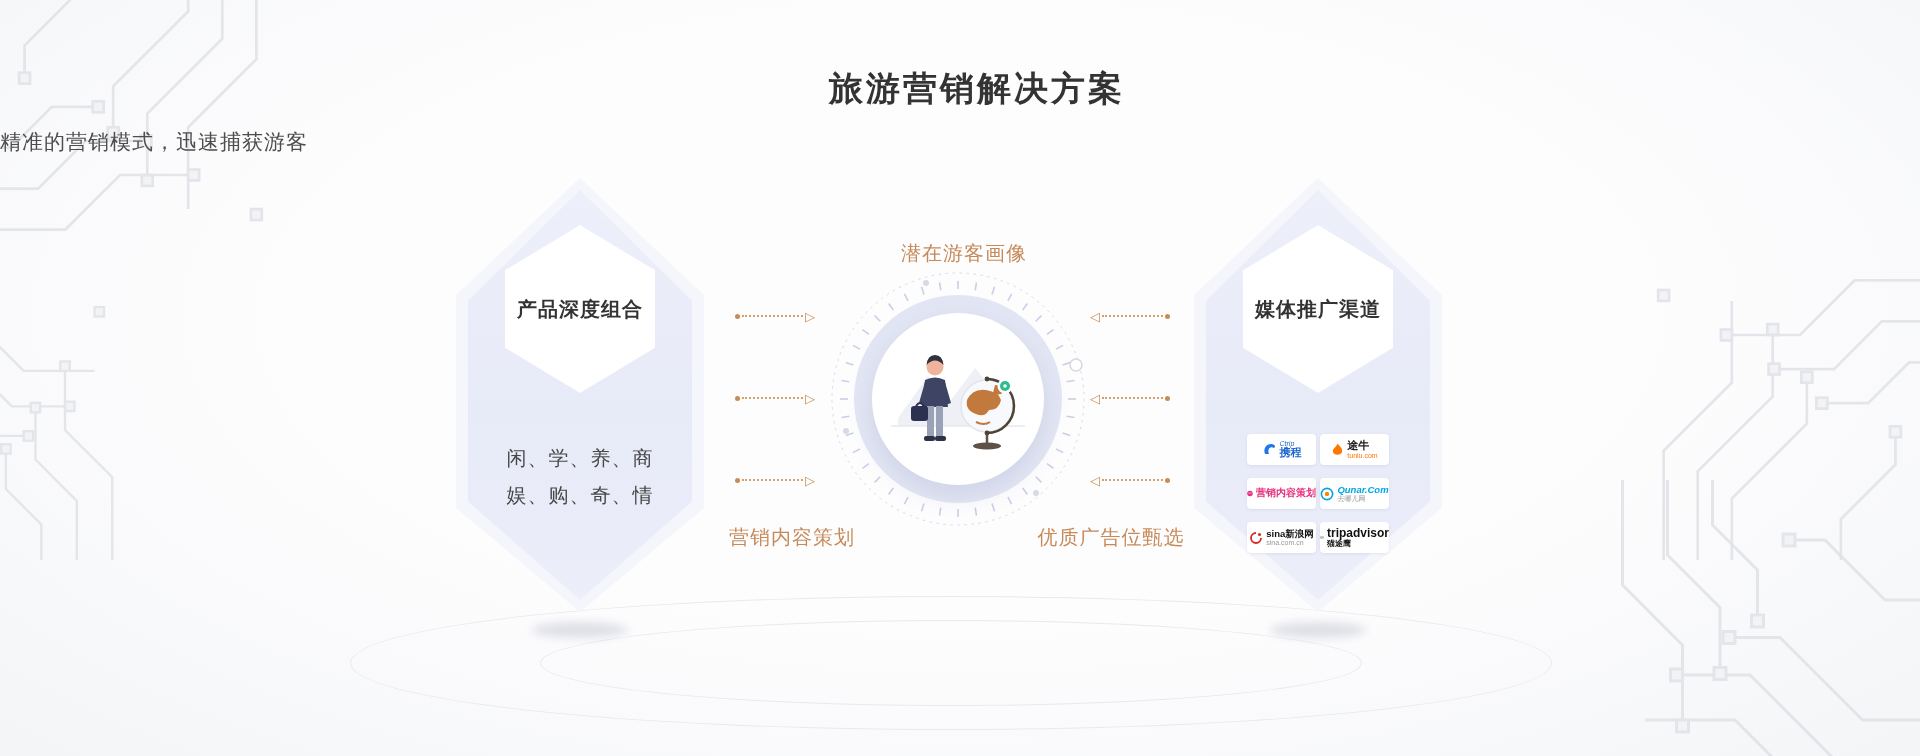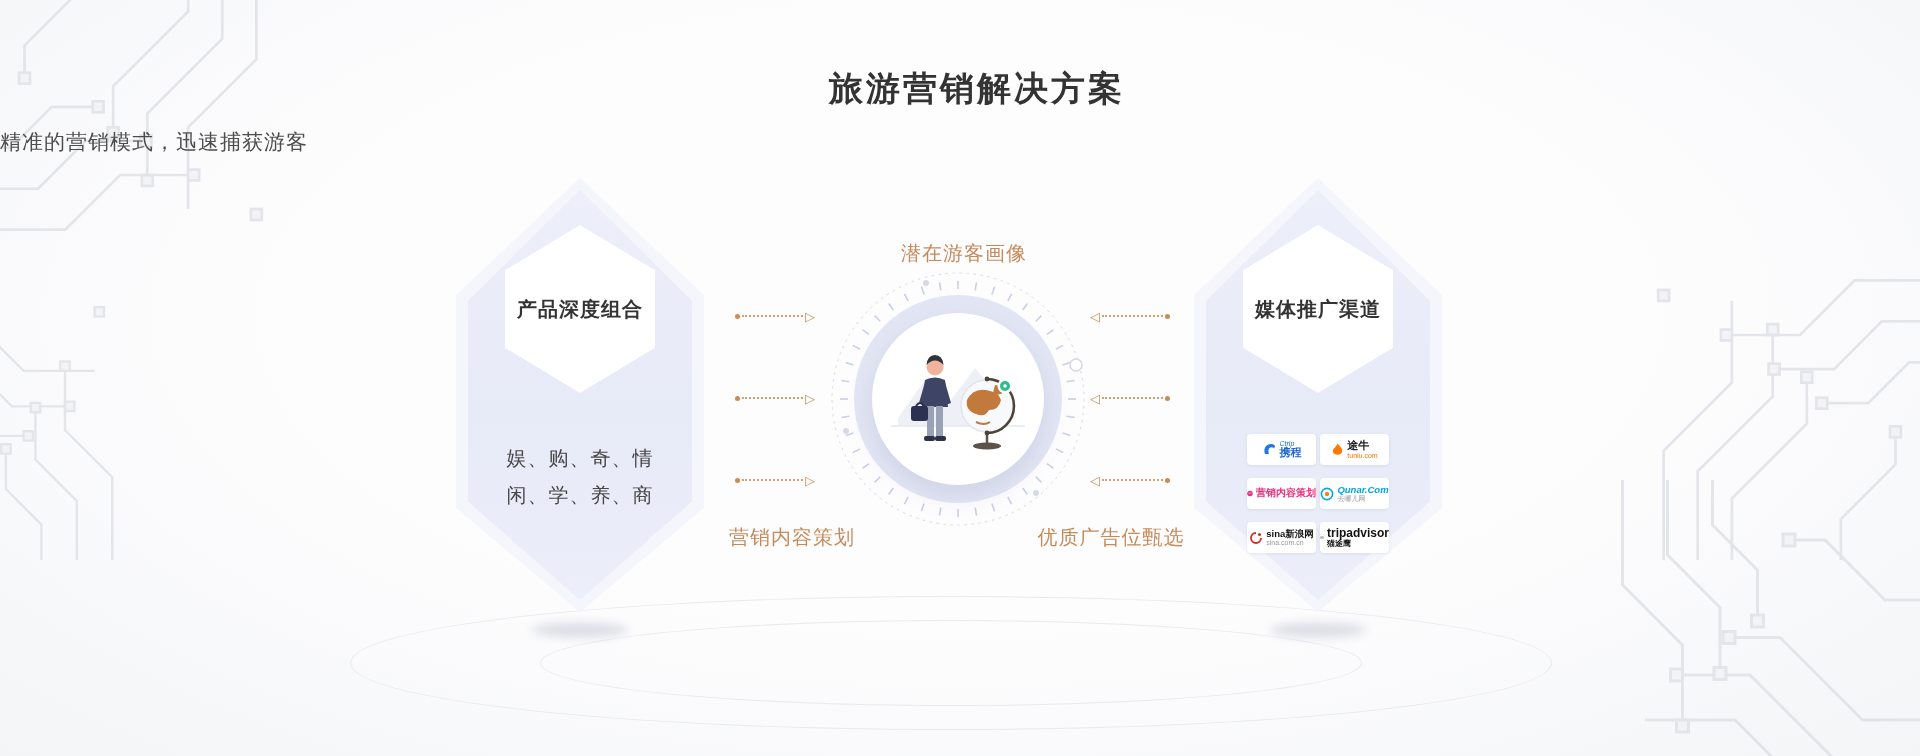--- a/index.html
+++ b/index.html
@@ -138,22 +138,22 @@
   <div class="card-shadow sh-r"></div>
 
   <div class="title">旅游营销解决方案</div>
   <div class="subtitle">精准的营销模式，迅速捕获游客</div>
 
   <div class="hex-card left">
     <div class="hex-halo"></div>
     <div class="hex-bg"></div>
     <div class="hex-title">产品深度组合</div>
     <div class="card-list">
+      <div>闲、学、养、商</div>
       <div>娱、购、奇、情</div>
-      <div>闲、学、养、商</div>
     </div>
   </div>
 
   <div class="hex-card right">
     <div class="hex-halo"></div>
     <div class="hex-bg"></div>
     <div class="hex-title">媒体推广渠道</div>
     <div class="logo-grid">
 
       <div class="logo-tile t-ctrip">

